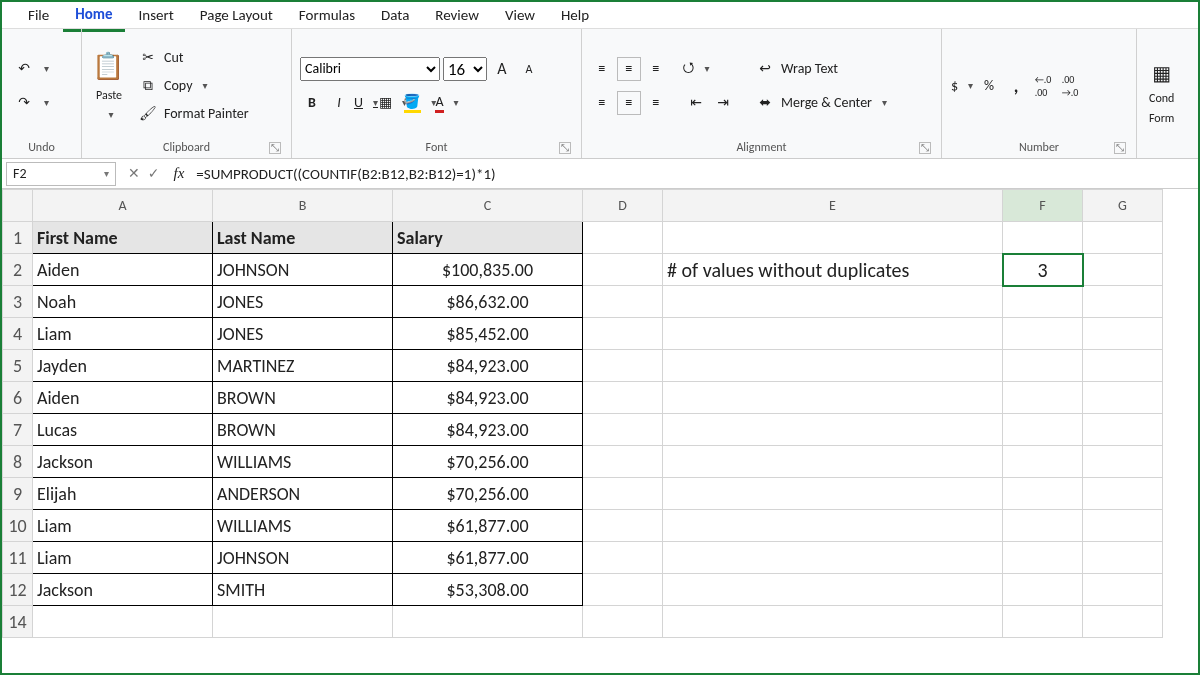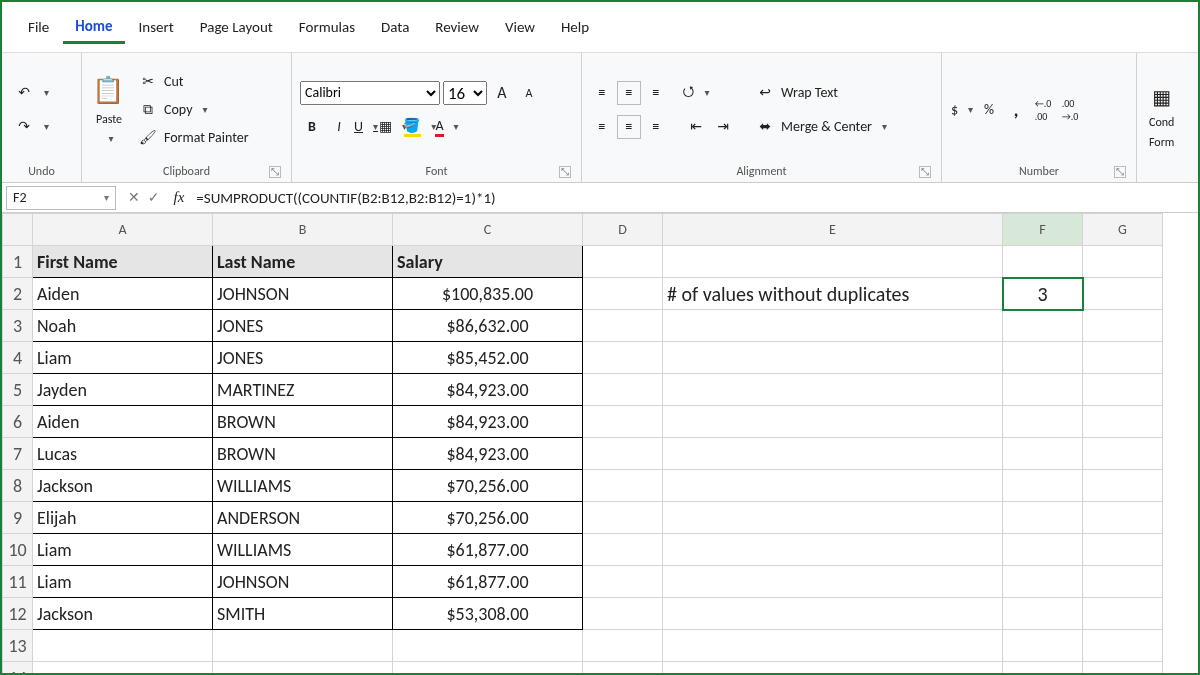--- a/index.html
+++ b/index.html
@@ -1,18 +1,18 @@
 <!DOCTYPE html>
 <html><head>
 <meta charset="utf-8">
 <style>
   * { box-sizing: border-box; margin: 0; padding: 0; font-family: "Segoe UI", Calibri, Arial, sans-serif; }
   body { background: #fff; width: 1200px; height: 675px; overflow: hidden; border: 2px solid #1a7f37; font-size: 14px; color: #222; }
   
-  .menubar { display:flex; align-items:center; height:51px; padding:0 14px; gap:2px; border-bottom:1px solid #ddd; }
+  .menubar { display:flex; align-items:center; height:27px; padding:0 14px; gap:2px; border-bottom:1px solid #ddd; }
   .menubar .tab { padding:6px 12px; font-size:15px; cursor:default; }
   .menubar .tab.active { border-bottom:3px solid #1a7f37; color:#1d4ed8; font-weight:600; }
   
   .ribbon { display:flex; height:130px; border-bottom:1px solid #ccc; background:#f8f9fa; }
   .group { border-right:1px solid #d0d0d0; padding:4px 8px 2px 8px; display:flex; flex-direction:column; justify-content:space-between; }
   .group-body { flex:1; display:flex; align-items:center; gap:6px; }
   .group-label { text-align:center; font-size:12px; color:#555; display:flex; justify-content:center; position:relative; padding:2px 0;}
   .group-label .launcher { position:absolute; right:2px; bottom:2px; font-size:10px; color:#666; border:1px solid #bbb; width:12px; height:12px; line-height:10px;}
   .col { display:flex; flex-direction:column; gap:4px; align-items:flex-start; }
   .row { display:flex; gap:3px; align-items:center; }
@@ -353,30 +353,20 @@
           <td class="rowhead">12</td>
           <td class="datacell">Jackson</td>
           <td class="datacell">SMITH</td>
           <td class="datacell center">$53,308.00</td>
           <td></td>
           <td></td>
           <td></td>
           <td></td>
         </tr>
   <tr>
-          <td class="rowhead">13</td>
-          <td></td>
-          <td></td>
-          <td></td>
-          <td></td>
-          <td></td>
-          <td></td>
-          <td></td>
-        </tr>
-  <tr>
           <td class="rowhead">14</td>
           <td></td>
           <td></td>
           <td></td>
           <td></td>
           <td></td>
           <td></td>
           <td></td>
         </tr>
 </tbody>

